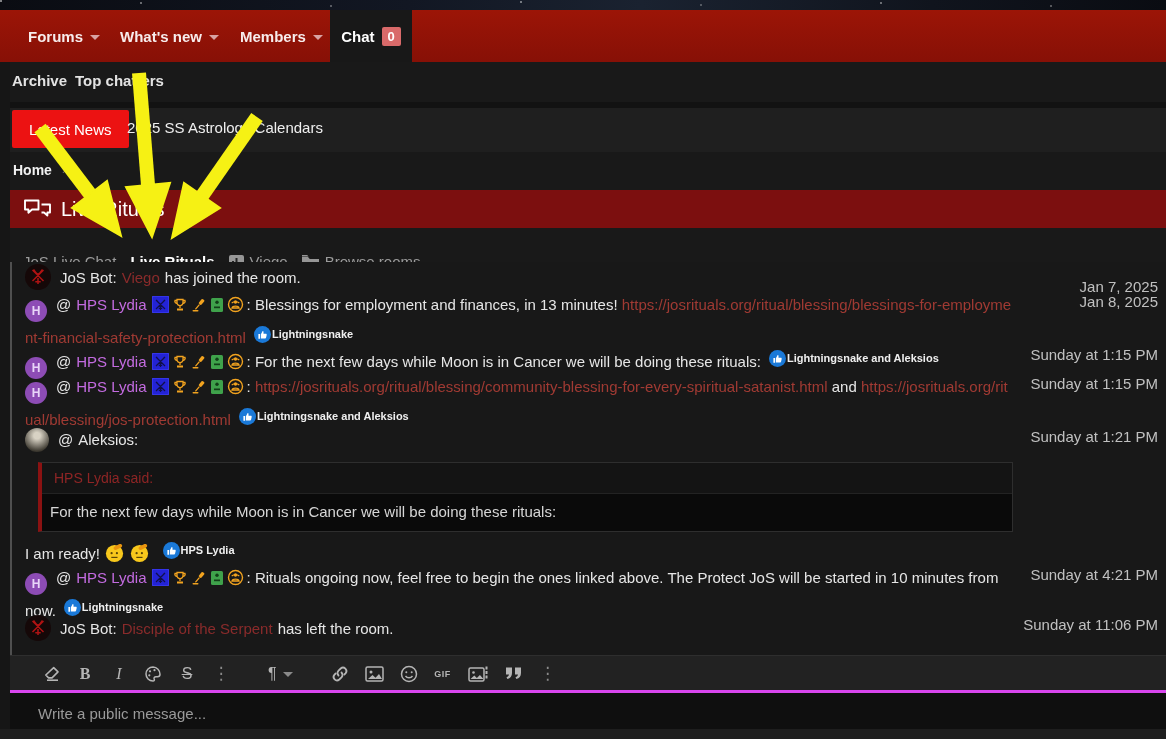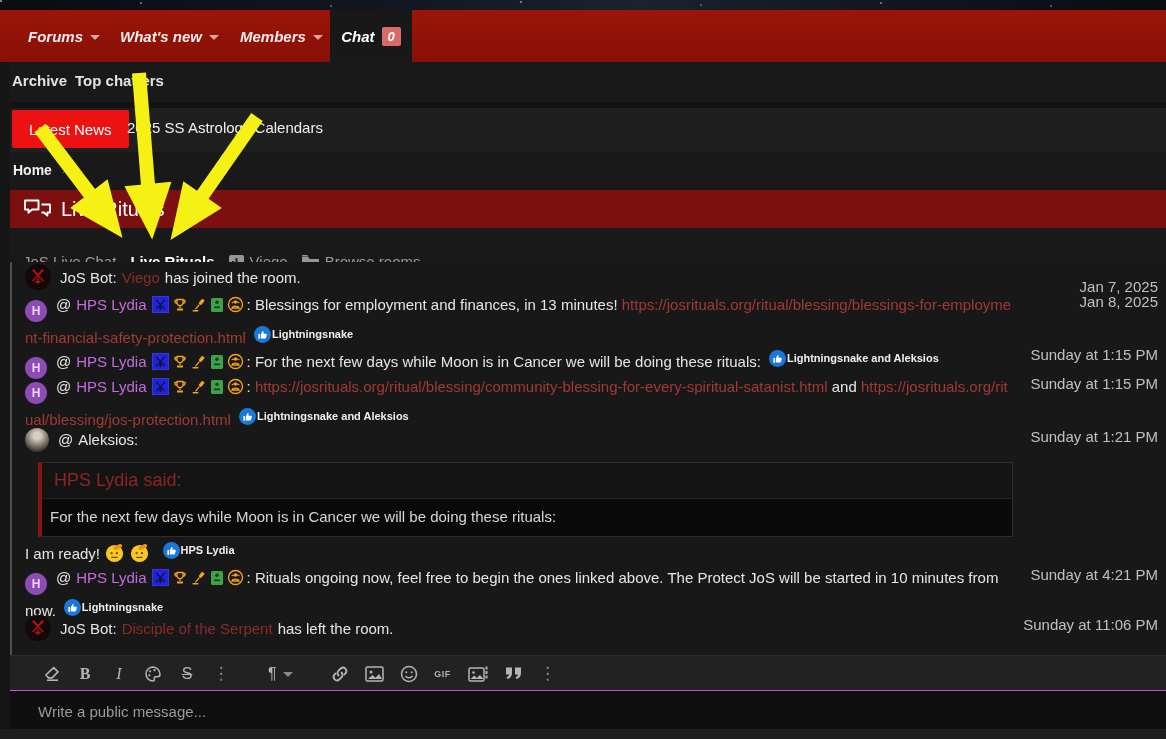--- a/index.html
+++ b/index.html
@@ -6,21 +6,21 @@
   .screen{position:relative;width:1166px;height:739px;overflow:hidden;background:#161616;
     font-family:"Liberation Sans","DejaVu Sans",sans-serif;-webkit-font-smoothing:antialiased;}
   
   .stars{position:absolute;top:0;left:0;width:1166px;height:10px;
     background:linear-gradient(90deg,#0a0c12 0%,#121723 35%,#1a2230 55%,#10141d 80%,#0a0c12 100%);}
   .stars i{position:absolute;width:2px;height:2px;border-radius:50%;background:rgba(255,255,255,.65);
     box-shadow:140px 2px 0 rgba(255,255,255,.5),330px 5px 0 rgba(255,255,255,.4),520px 1px 0 rgba(255,255,255,.55),
     700px 4px 0 rgba(255,255,255,.35),880px 2px 0 rgba(255,255,255,.5),1050px 5px 0 rgba(255,255,255,.4);}
   
   .navbar{position:absolute;top:10px;left:0;width:1166px;height:52px;
-    background:linear-gradient(var(--nav-red,#9c1507),var(--nav-red-dark,#871006));font-style:italic;}
+    background:linear-gradient(var(--nav-red,#9c1507),var(--nav-red-dark,#871006));}
   .nav-item{position:absolute;top:0;height:52px;display:flex;align-items:center;gap:7px;
     color:#f7ecec;font-size:15px;font-weight:700;cursor:pointer;}
   .nav-caret{width:0;height:0;border-left:5px solid transparent;border-right:5px solid transparent;
     border-top:5px solid #d8a3a3;margin-top:2px;}
   .chat-tab{position:absolute;left:330px;top:0;width:82px;height:52px;background:#181818;
     display:flex;align-items:center;justify-content:center;gap:7px;color:#fff;font-size:15px;font-weight:700;cursor:pointer;}
   .chat-badge{background:var(--badge-salmon,#d96a6a);color:#fff;font-size:13px;font-weight:700;
     padding:1px 6px;border-radius:2px;line-height:17px;}
   
   .subnav{position:absolute;top:62px;left:10px;right:0;height:40px;background:#191919;}
@@ -58,35 +58,35 @@
     text-align:center;line-height:22px;vertical-align:-5px;}
   .av-aleksios{width:24px;height:24px;border-radius:50%;vertical-align:-7px;
     background:radial-gradient(circle at 50% 32%,#d8d2c4 0 16%,#8a857a 46%,#413d34 74%,#16130f 100%);}
   .badge{display:inline-block;vertical-align:-3px;margin-right:3px;}
   .ts{position:absolute;right:8px;color:var(--ts-gray,#c0c0c0);font-size:15px;white-space:nowrap;}
   .chip{display:inline-flex;align-items:center;margin-left:7px;cursor:pointer;}
   .chip .nm{color:#efefef;font-size:11px;font-weight:600;}
   .gap{margin-left:5px;}
   .quote{position:absolute;left:26px;top:200px;width:970px;background:#0a0a0a;border:1px solid #2e2e2e;
     border-left:4px solid #8b1212;}
-  .quote-h{background:#141414;color:#8e2525;font-size:18px;padding:7px 12px;border-bottom:1px solid #232323;cursor:pointer;}
+  .quote-h{background:#141414;color:#8e2525;font-size:14px;padding:7px 12px;border-bottom:1px solid #232323;cursor:pointer;}
   .quote-b{color:#d6d6d6;font-size:15px;padding:9px 8px 11px;}
   .emoji{display:inline-block;vertical-align:-4px;margin:0 1px;}
   
   .toolbar{position:absolute;left:10px;right:0;top:655px;height:35px;background:#222;border-top:1px solid #2e2e2e;
     display:flex;align-items:center;padding-left:32px;gap:16px;color:#b5b5b5;}
   .tbtn{display:flex;align-items:center;justify-content:center;min-width:18px;height:22px;cursor:pointer;
     font-size:16px;color:#b5b5b5;}
   .tbtn.b{font-weight:700;font-family:"Liberation Serif",serif;}
   .tbtn.i{font-style:italic;font-family:"Liberation Serif",serif;}
   .tbtn.s{text-decoration:line-through;}
   .tbtn.gif{font-size:9px;font-weight:700;letter-spacing:.5px;}
   .tbtn.more{font-size:17px;color:#8a8a8a;}
   .grp{margin-left:22px;}
-  .inputrow{position:absolute;left:10px;right:0;top:690px;height:39px;background:#0f0f0f;border-top:1px solid #d946ef;}
+  .inputrow{position:absolute;left:10px;right:0;top:690px;height:39px;background:#0f0f0f;border-top:3px solid #d946ef;}
   .inputrow input{position:absolute;left:26px;top:0;width:900px;height:100%;background:transparent;border:none;outline:none;
     color:#d0d0d0;font-size:15px;font-family:inherit;}
   .inputrow input::placeholder{color:#9a9a9a;}
   .bottomstrip{position:absolute;left:0;right:0;top:729px;height:10px;background:#1e1e1e;}
   
   .arrows{position:absolute;top:0;left:0;pointer-events:none;z-index:60;}
 </style>
 </head>
 <body>
 

